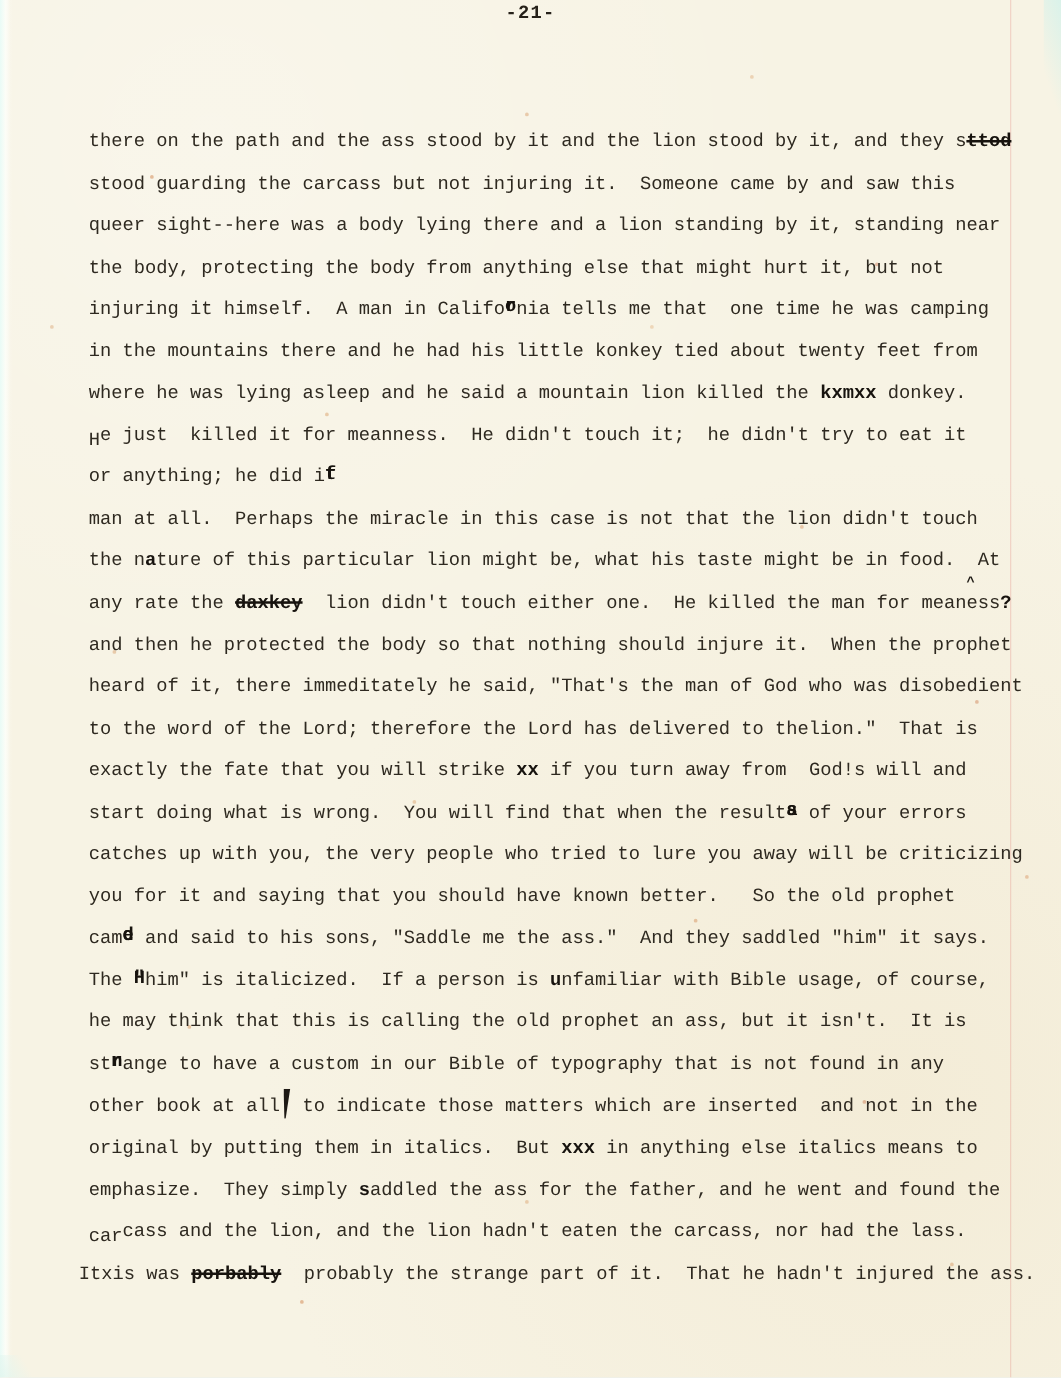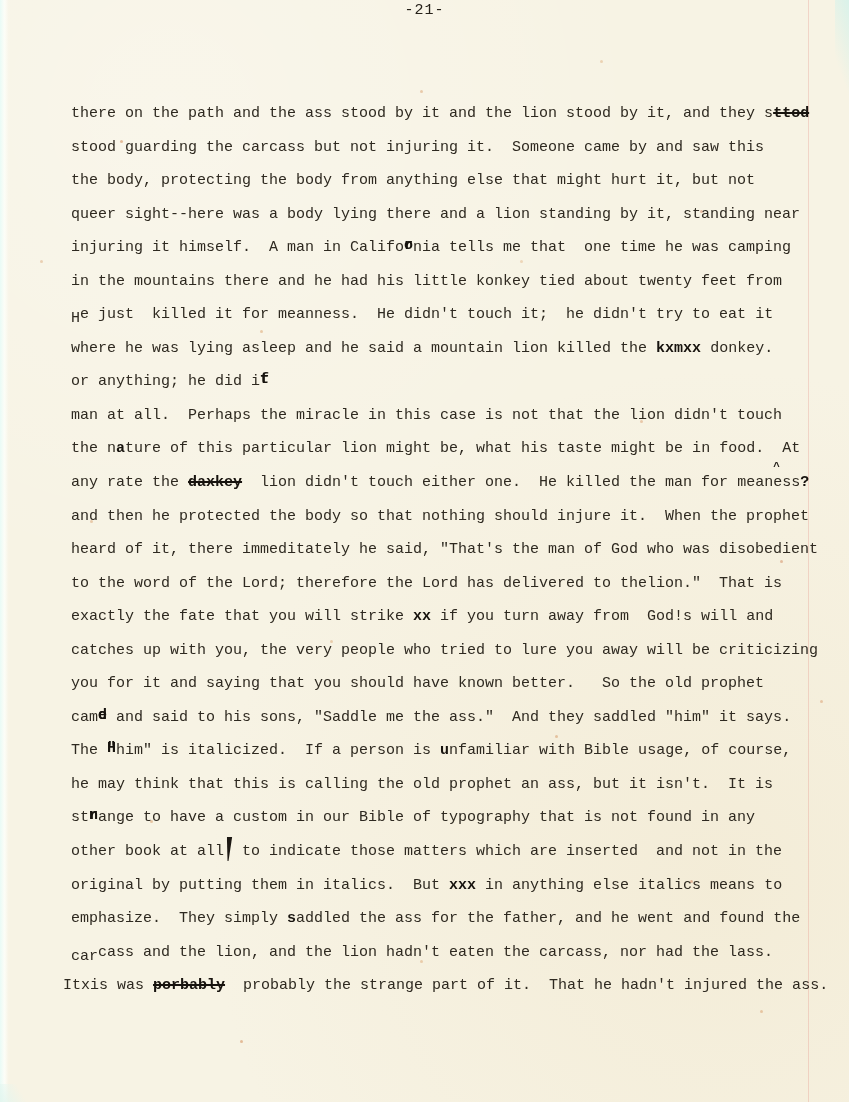--- a/index.html
+++ b/index.html
@@ -28,21 +28,21 @@
       700px 210px 0 rgba(200,100,60,.4), 260px 330px 0 rgba(215,150,90,.45),
       640px 420px 0 rgba(205,120,60,.35), 90px 520px 0 rgba(210,140,80,.4),
       780px 560px 0 rgba(200,110,60,.4), 330px 640px 0 rgba(215,150,90,.4),
       555px 735px 0 rgba(205,125,65,.4), 150px 820px 0 rgba(210,140,80,.45),
       690px 880px 0 rgba(200,105,60,.4), 420px 960px 0 rgba(215,150,90,.4),
       240px 1040px 0 rgba(205,120,60,.45), 760px 1010px 0 rgba(210,135,75,.4),
       520px 260px 0 rgba(220,160,100,.35), 40px 260px 0 rgba(210,140,80,.35),
       820px 700px 0 rgba(205,120,60,.35), 600px 60px 0 rgba(215,150,90,.35);}
   .page-number{
     position:absolute;top:2px;left:0;right:0;text-align:center;
-    font-size:15px;font-weight:normal;color:#26211a;letter-spacing:1px;
+    font-size:15px;font-weight:bold;color:#26211a;letter-spacing:1px;
   }
   .body-text{position:absolute;top:97px;left:71px;color:#2e2920;font-size:15px;}
   .line{white-space:pre;height:33.55px;line-height:33.55px;}
   .bold{font-weight:bold;color:#17130e;}
   .struck{text-decoration:line-through;text-decoration-thickness:2px;}
   .sub{position:relative;top:4px;display:inline-block;line-height:normal;}
   .caret-wrap{position:relative;display:inline-block;line-height:normal;}
   .cmark{position:absolute;left:0px;top:-13px;font-size:11px;font-weight:bold;color:#201c16;}
   .ov{position:relative;display:inline-block;width:9px;height:16px;vertical-align:-3px;font-weight:bold;color:#17130e;}
   .ov span{position:absolute;left:0;bottom:0;line-height:16px;}
@@ -55,34 +55,35 @@
 <div class="paper">
   <div class="edge-left"></div>
   <div class="corner-tr"></div>
   <div class="corner-bl"></div>
   <div class="redline"></div>
   <div class="speckles"></div>
   <div class="page-number">-21-</div>
   <div class="body-text" id="lines">
       <div class="line"><span>there on the path and the ass stood by it and the lion stood by it, and they s</span><span class="bold struck">ttod</span></div>
       <div class="line"><span>stood guarding the carcass but not injuring it.  Someone came by and saw this</span></div>
+      <div class="line"><span>queer sight--here was a body lying there and a lion standing by it, standing near</span></div>
       <div class="line"><span>the body, protecting the body from anything else that might hurt it, but not</span></div>
-      <div class="line"><span>queer sight--here was a body lying there and a lion standing by it, standing near</span></div>
       <div class="line"><span>injuring it himself.  A man in Califo</span><span class="ov"><span>r</span><span>o</span></span><span>nia tells me that  one time he was camping</span></div>
       <div class="line"><span>in the mountains there and he had his little konkey tied about twenty feet from</span></div>
+      <div class="line"><span>where he was lying asleep and he said a mountain lion killed the </span><span class="bold">kxmxx</span><span> donkey.</span></div>
       <div class="line"><span class="sub">H</span><span>e just  killed it for meanness.  He didn't touch it;  he didn't try to eat it</span></div>
-      <div class="line"><span>where he was lying asleep and he said a mountain lion killed the </span><span class="bold">kxmxx</span><span> donkey.</span></div>
       <div class="line"><span>or anything; he did i</span><span class="ov"><span>f</span><span>t</span></span></div>
       <div class="line"><span>man at all.  Perhaps the miracle in this case is not that the lion didn't touch</span></div>
       <div class="line"><span>the n</span><span class="bold">a</span><span>ture of this particular lion might be, what his taste might be in food.  At</span></div>
       <div class="line"><span>any rate the </span><span class="bold struck">daxkey</span><span>  lion didn't touch either one.  He killed the man for mean</span><span class="caret-wrap"><span class="cmark">^</span>e</span><span>ss</span><span class="bold">?</span></div>
       <div class="line"><span>and then he protected the body so that nothing should injure it.  When the prophet</span></div>
       <div class="line"><span>heard of it, there immeditately he said, "That's the man of God who was disobedient</span></div>
       <div class="line"><span>to the word of the Lord; therefore the Lord has delivered to thelion."  That is</span></div>
       <div class="line"><span>exactly the fate that you will strike </span><span class="bold">xx</span><span> if you turn away from  God!s will and</span></div>
+      <div class="line"><span>start doing what is wrong.  You will find that when the result</span><span class="ov"><span>a</span><span>s</span></span><span> of your errors</span></div>
       <div class="line"><span>catches up with you, the very people who tried to lure you away will be criticizing</span></div>
       <div class="line"><span>you for it and saying that you should have known better.   So the old prophet</span></div>
       <div class="line"><span>cam</span><span class="ov"><span>d</span><span>e</span></span><span> and said to his sons, "Saddle me the ass."  And they saddled "him" it says.</span></div>
       <div class="line"><span>The </span><span class="ov"><span>"</span><span>H</span></span><span>him" is italicized.  If a person is </span><span class="bold">u</span><span>nfamiliar with Bible usage, of course,</span></div>
       <div class="line"><span>he may think that this is calling the old prophet an ass, but it isn't.  It is</span></div>
       <div class="line"><span>st</span><span class="ov"><span>n</span><span>r</span></span><span>ange to have a custom in our Bible of typography that is not found in any</span></div>
       <div class="line"><span>other book at all</span><span class="pen"></span><span> to indicate those matters which are inserted  and not in the</span></div>
       <div class="line"><span>original by putting them in italics.  But </span><span class="bold">xxx</span><span> in anything else italics means to</span></div>
       <div class="line"><span>emphasize.  They simply </span><span class="bold">s</span><span>addled the ass for the father, and he went and found the</span></div>
       <div class="line"><span class="sub">car</span><span>cass and the lion, and the lion hadn't eaten the carcass, nor had the lass.</span></div>

